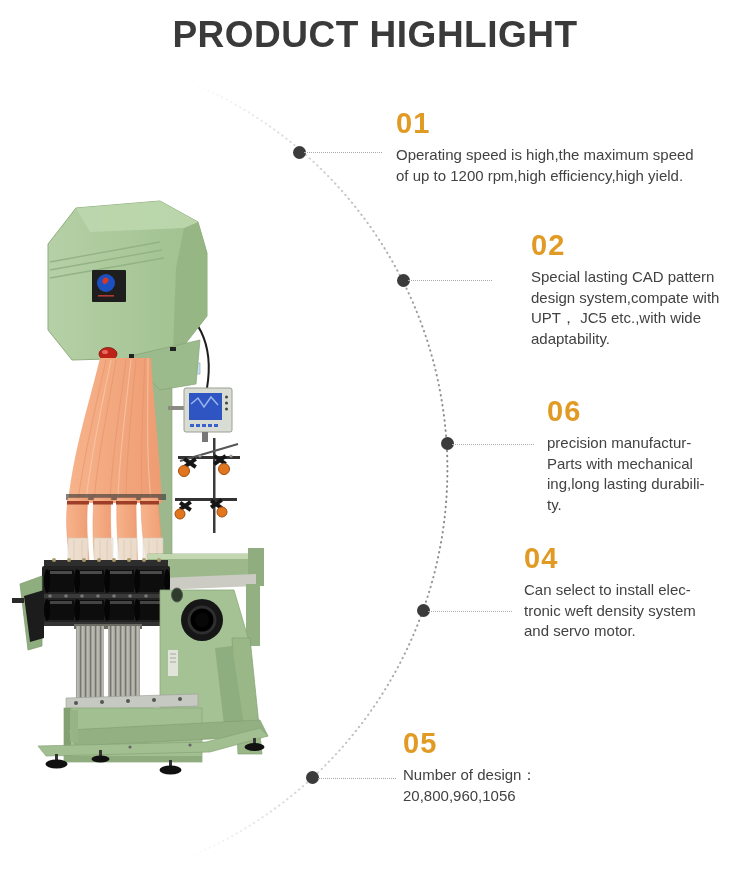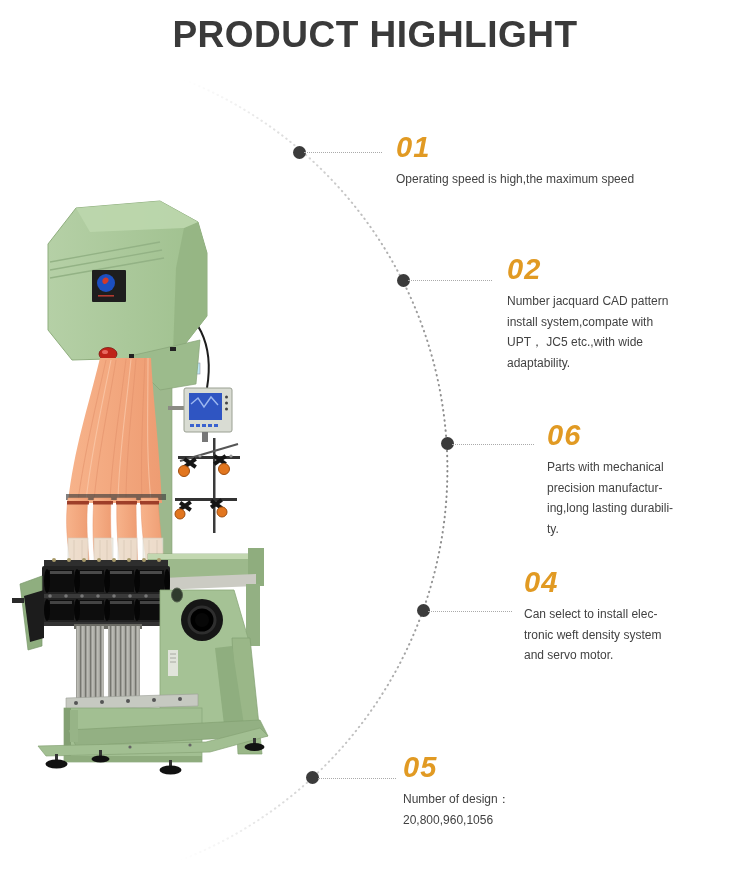--- a/index.html
+++ b/index.html
@@ -6,26 +6,26 @@
   html,body { width:750px; height:872px; background:#ffffff; overflow:hidden;
               font-family:"Liberation Sans", sans-serif; }
   .stage { position:relative; width:750px; height:872px; background:#fff; }
 
   .title { position:absolute; left:0; right:0; top:14px; text-align:center;
            font-size:37px; font-weight:700; color:#3a3a3a; letter-spacing:.5px; }
 
   .arc-layer { position:absolute; left:0; top:0; width:750px; height:872px; pointer-events:none; }
 
   .hl-item { position:absolute; }
-  .hl-num  { font-style:italic; font-weight:700; font-size:29px; letter-spacing:1px;
-             color:#e19a23; margin-bottom:5px;margin-top:24px; }
-  .hl-line { font-size:12px; line-height:20.5px; color:#424242; white-space:nowrap; }
+  .hl-num  { font-weight:700; font-size:29px; letter-spacing:1px;
+             color:#e19a23; margin-bottom:5px; }
+  .hl-line { font-size:15px; line-height:20.5px; color:#424242; white-space:nowrap; }
 
   #item-1 { left:396px; top:107px; }
-  #item-2 { left:507px; top:229px; }
+  #item-2 { left:531px; top:229px; }
   #item-3 { left:547px; top:395px; }
   #item-4 { left:524px; top:542px; }
   #item-5 { left:403px; top:727px; }
 
   .dot { position:absolute; width:13px; height:13px; border-radius:50%; background:#3b3b3b; }
   #dot-1 { left:293px; top:146px; }
   #dot-2 { left:397px; top:274px; }
   #dot-3 { left:441px; top:437px; }
   #dot-4 { left:417px; top:604px; }
   #dot-5 { left:306px; top:771px; }
@@ -307,38 +307,39 @@
   <div class="connector" id="conn-1"></div>
   <div class="connector" id="conn-2"></div>
   <div class="connector" id="conn-3"></div>
   <div class="connector" id="conn-4"></div>
   <div class="connector" id="conn-5"></div>
 
   <div class="hl-item" id="item-1">
     <div class="hl-num">01</div>
     <div>
       <div class="hl-line">Operating speed is high,the maximum speed</div>
+      <div class="hl-line">of up to 1200 rpm,high efficiency,high yield.</div>
     </div>
   </div>
 
   <div class="hl-item" id="item-2">
     <div class="hl-num">02</div>
     <div>
-      <div class="hl-line">Number jacquard CAD pattern</div>
-      <div class="hl-line">install system,compate with</div>
+      <div class="hl-line">Special lasting CAD pattern</div>
+      <div class="hl-line">design system,compate with</div>
       <div class="hl-line">UPT， JC5 etc.,with wide</div>
       <div class="hl-line">adaptability.</div>
     </div>
   </div>
 
   <div class="hl-item" id="item-3">
     <div class="hl-num">06</div>
     <div>
+      <div class="hl-line">precision manufactur-</div>
       <div class="hl-line">Parts with mechanical</div>
-      <div class="hl-line">precision manufactur-</div>
       <div class="hl-line">ing,long lasting durabili-</div>
       <div class="hl-line">ty.</div>
     </div>
   </div>
 
   <div class="hl-item" id="item-4">
     <div class="hl-num">04</div>
     <div>
       <div class="hl-line">Can select to install elec-</div>
       <div class="hl-line">tronic weft density system</div>

